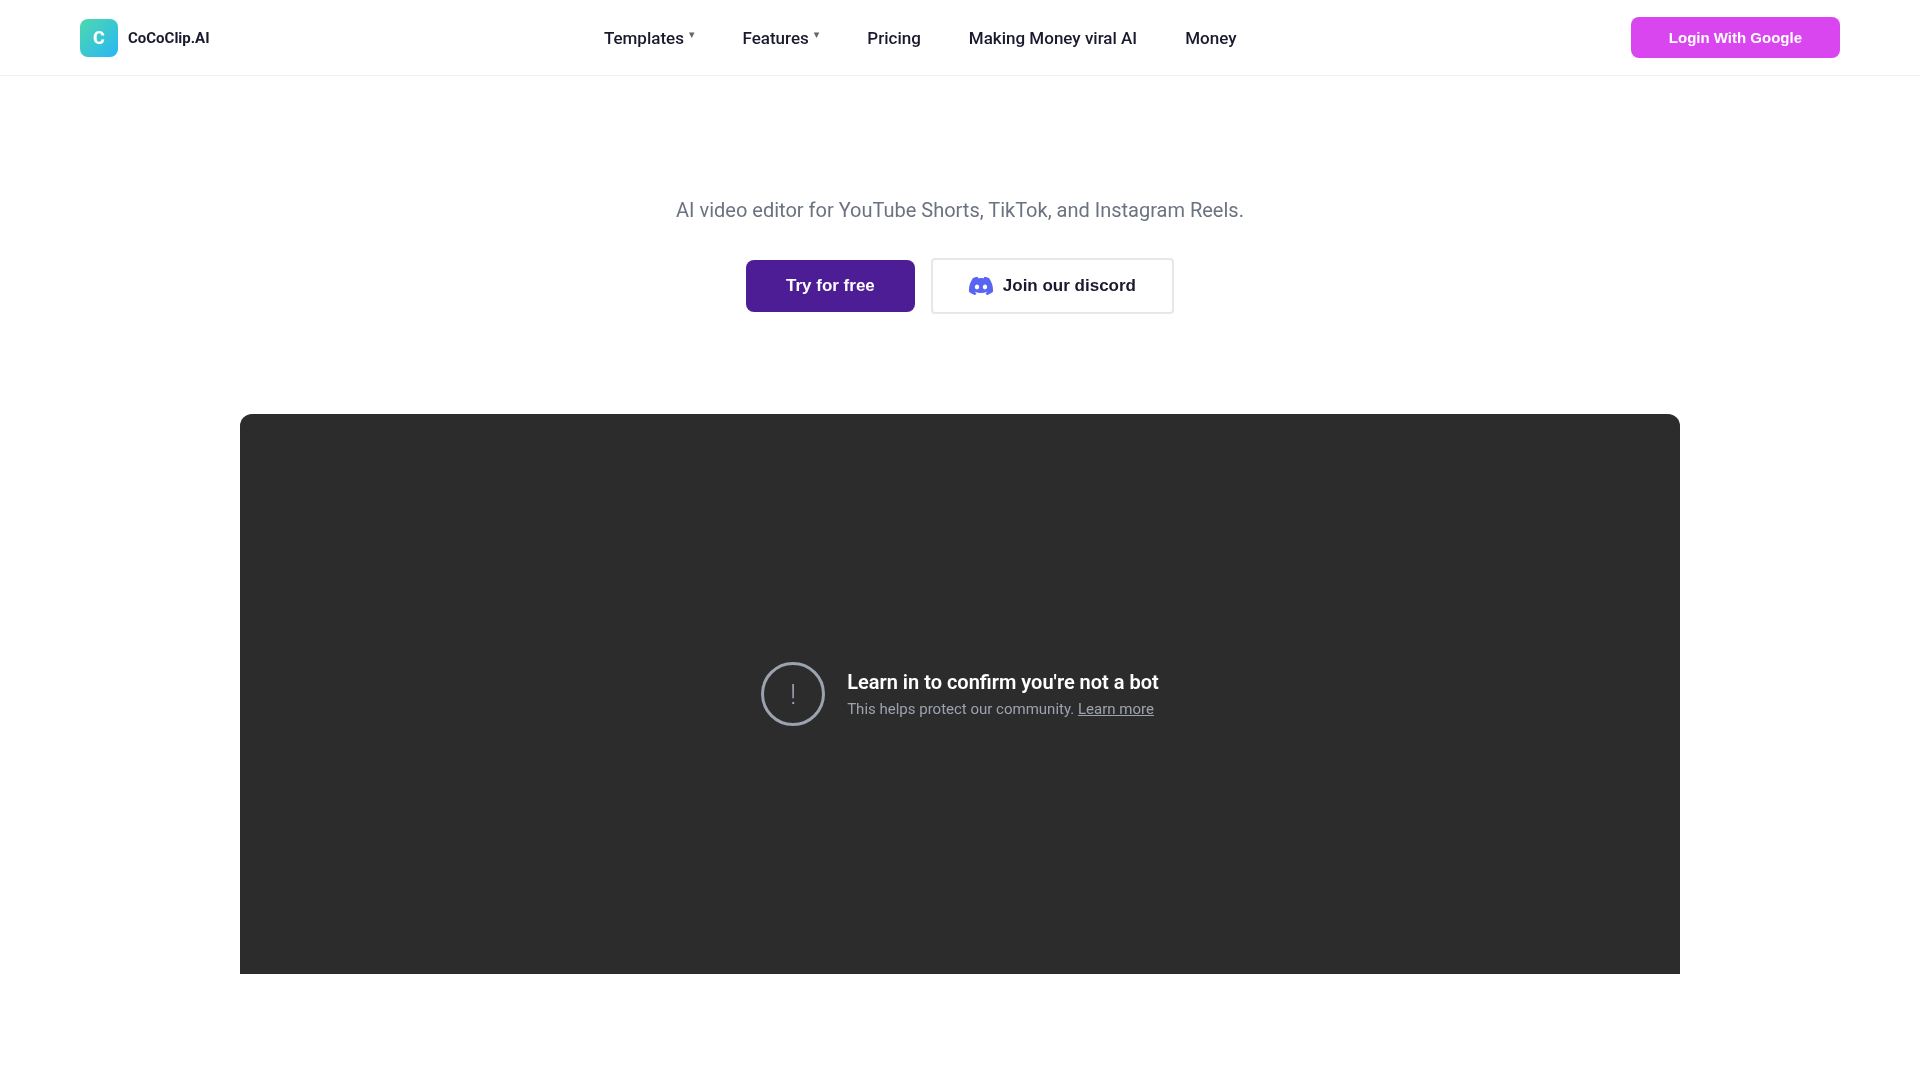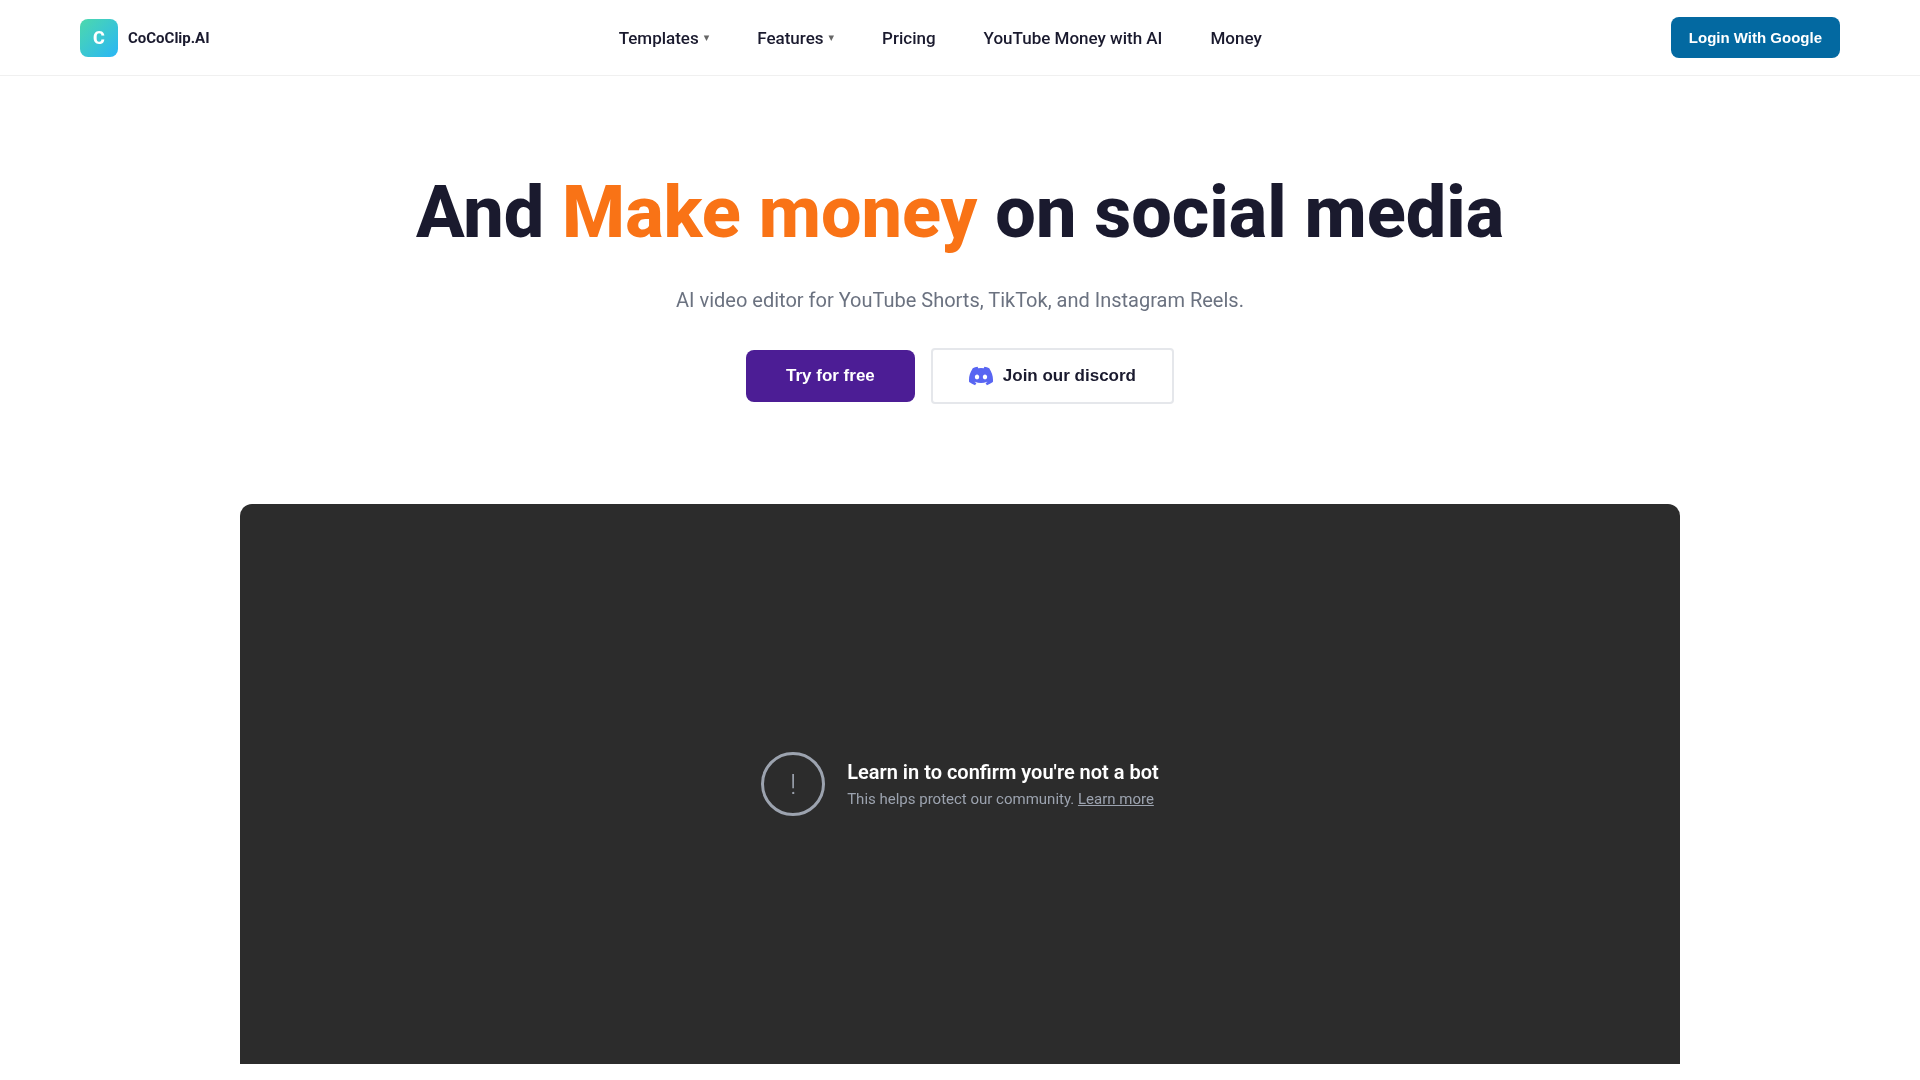--- a/index.html
+++ b/index.html
@@ -54,33 +54,32 @@
       align-items: center;
       gap: 48px;
       list-style: none;
     }
     .nav-links li a {
       text-decoration: none;
       color: #1a1a2e;
       font-size: 17px;
       font-weight: 500;
       display: flex;
-      align-items: center;
       gap: 5px;
     }
     .chevron-icon {
       font-size: 11px;
       color: #666;
     }
     .login-btn {
-      background: #0369a1;
+      background: #d946ef;
       color: white;
       border: none;
       border-radius: 8px;
-      padding: 12px 18px;
+      padding: 12px 38px;
       font-size: 15px;
       font-weight: 600;
       cursor: pointer;
       white-space: nowrap;
     }
 
     
     .hero {
       text-align: center;
       padding: 90px 40px 60px;
@@ -232,38 +231,35 @@
         <span class="chevron-icon">▾</span>
       </a>
     </li>
     <li>
       <a href="#">
         <span>Pricing</span>
       </a>
     </li>
     <li>
       <a href="#">
-        <span>YouTube Money with AI</span>
+        <span>Making Money viral AI</span>
       </a>
     </li>
     <li>
       <a href="#">
         <span>Money</span>
       </a>
     </li>
   </ul>
 
   <button class="login-btn">Login With Google</button>
 </nav>
 
 <section class="hero">
   <h1>
-    <span class="hero-title-line2">
-      <span>And </span><span class="hero-highlight">Make money</span><span> on social media</span>
-    </span>
   </h1>
   <p class="hero-subtitle">AI video editor for YouTube Shorts, TikTok, and Instagram Reels.</p>
 
   <div class="hero-buttons">
     <button class="btn-try-free">Try for free</button>
     <button class="btn-discord">
 
       <svg class="discord-logo" viewBox="0 0 24 24" fill="#5865F2" xmlns="http://www.w3.org/2000/svg">
         <path d="M20.317 4.37a19.791 19.791 0 0 0-4.885-1.515.074.074 0 0 0-.079.037c-.21.375-.444.864-.608 1.25a18.27 18.27 0 0 0-5.487 0 12.64 12.64 0 0 0-.617-1.25.077.077 0 0 0-.079-.037A19.736 19.736 0 0 0 3.677 4.37a.07.07 0 0 0-.032.027C.533 9.046-.32 13.58.099 18.057a.082.082 0 0 0 .031.057 19.9 19.9 0 0 0 5.993 3.03.078.078 0 0 0 .084-.028 14.09 14.09 0 0 0 1.226-1.994.076.076 0 0 0-.041-.106 13.107 13.107 0 0 1-1.872-.892.077.077 0 0 1-.008-.128 10.2 10.2 0 0 0 .372-.292.074.074 0 0 1 .077-.01c3.928 1.793 8.18 1.793 12.062 0a.074.074 0 0 1 .078.01c.12.098.246.198.373.292a.077.077 0 0 1-.006.127 12.299 12.299 0 0 1-1.873.892.077.077 0 0 0-.041.107c.36.698.772 1.362 1.225 1.993a.076.076 0 0 0 .084.028 19.839 19.839 0 0 0 6.002-3.03.077.077 0 0 0 .032-.054c.5-5.177-.838-9.674-3.549-13.66a.061.061 0 0 0-.031-.03zM8.02 15.33c-1.183 0-2.157-1.085-2.157-2.419 0-1.333.956-2.419 2.157-2.419 1.21 0 2.176 1.096 2.157 2.42 0 1.333-.956 2.418-2.157 2.418zm7.975 0c-1.183 0-2.157-1.085-2.157-2.419 0-1.333.955-2.419 2.157-2.419 1.21 0 2.176 1.096 2.157 2.42 0 1.333-.946 2.418-2.157 2.418z"></path>
       </svg>

